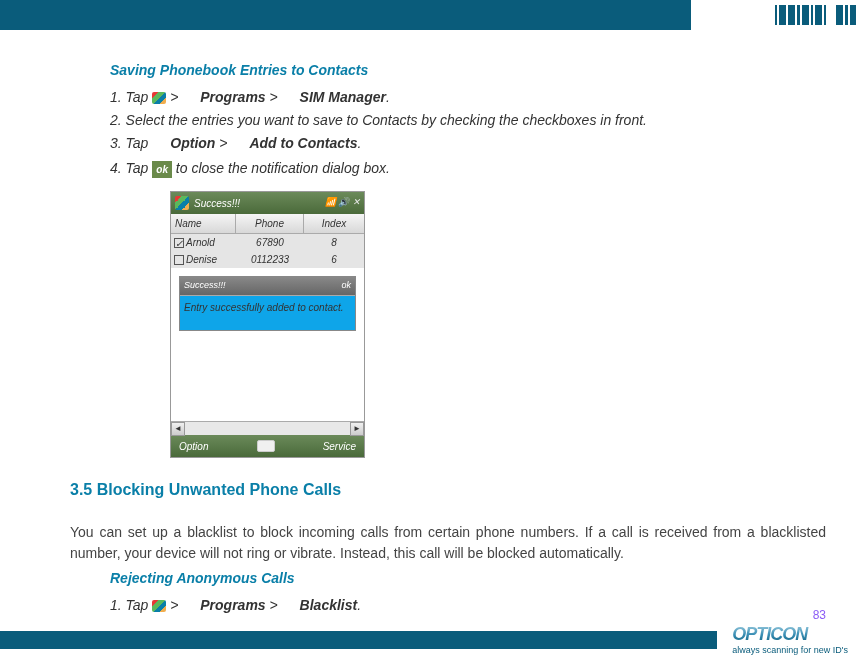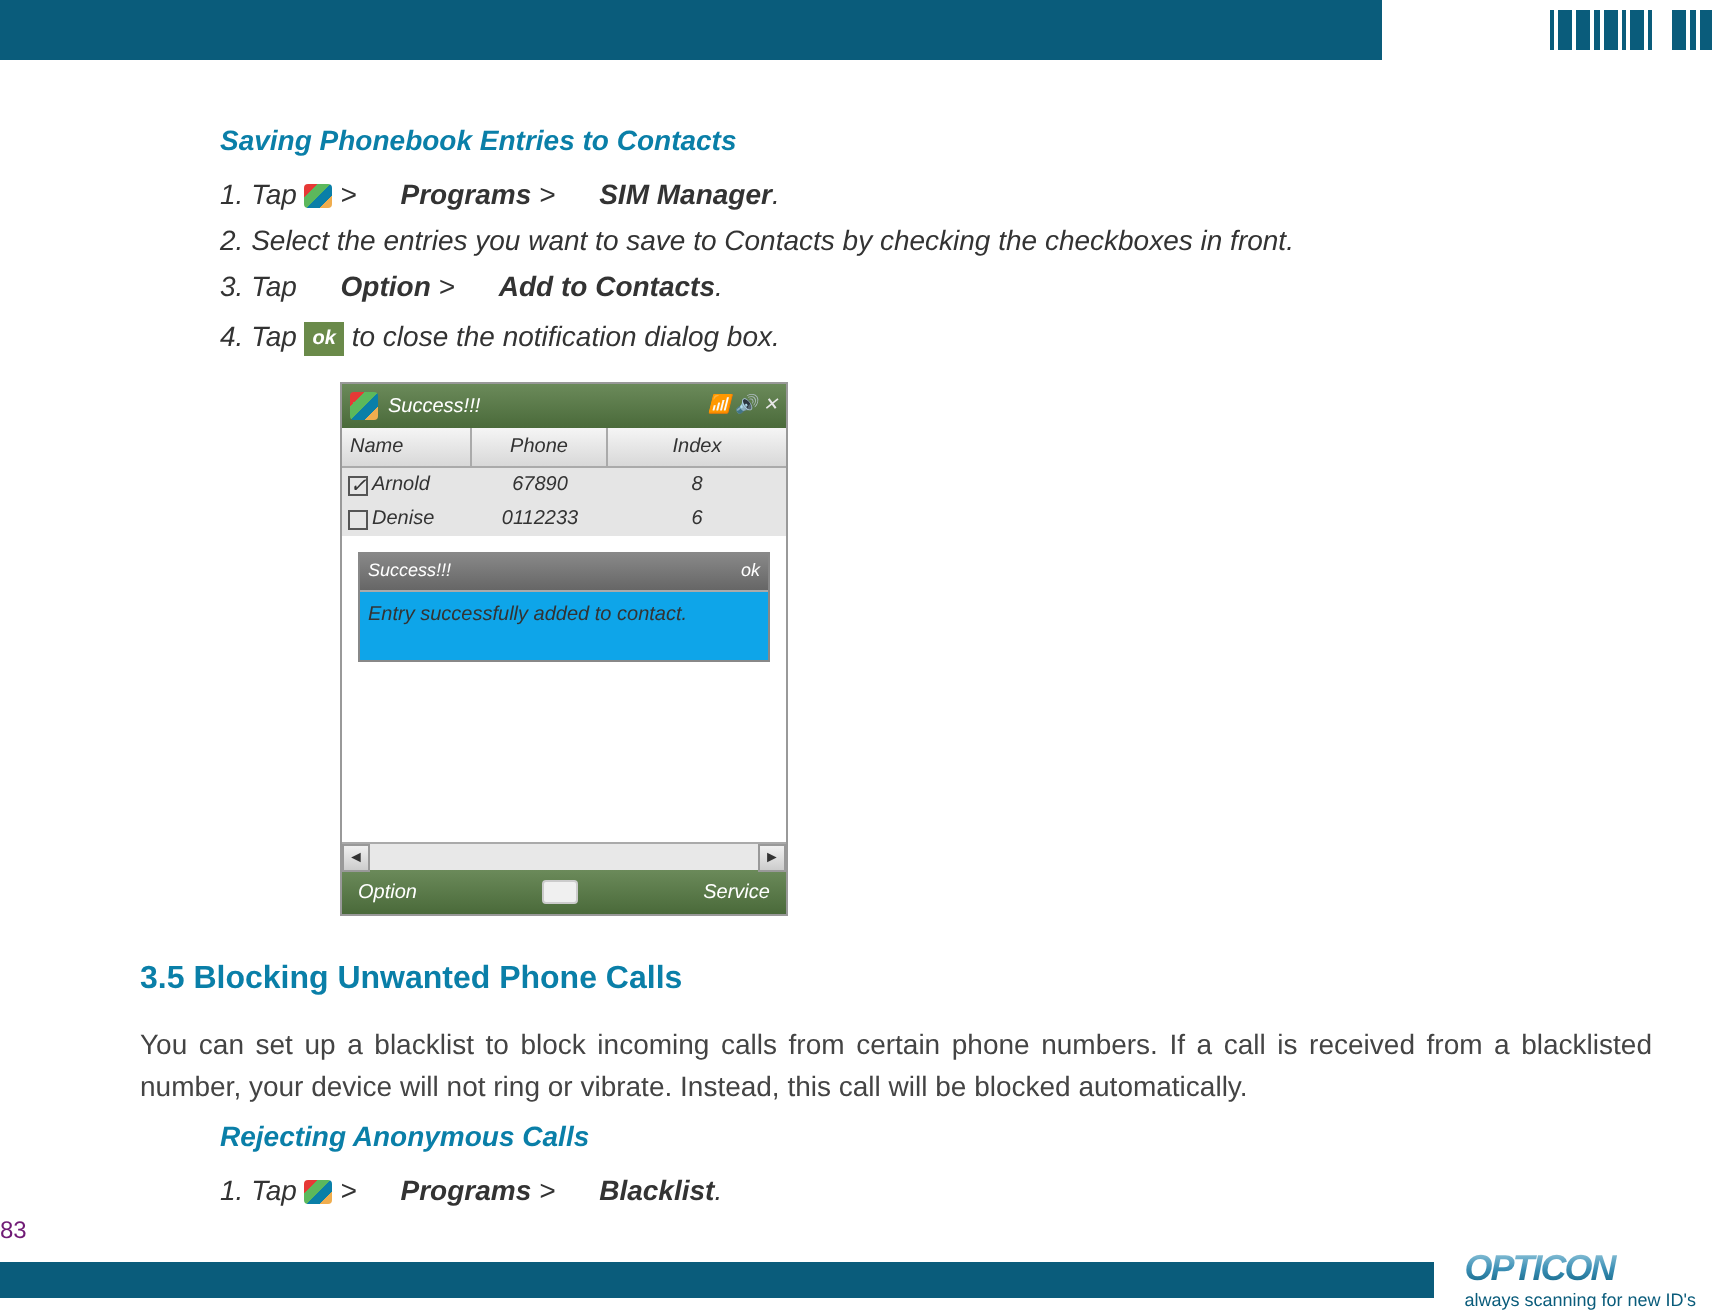--- a/index.html
+++ b/index.html
@@ -83,21 +83,21 @@
       display: inline-block;
       background: #6a8a4a;
       color: white;
       font-size: 10px;
       font-weight: bold;
       padding: 1px 4px;
       vertical-align: middle;
     }
     .screenshot-container {
       margin: 12px 0 20px 60px;
-      width: 224px;
+      width: 195px;
       border: 1px solid #999;
     }
     .ss-titlebar {
       height: 22px;
       background: linear-gradient(to bottom, #6b8a5a, #4a6a3a);
       display: flex;
       align-items: center;
       padding: 0 4px;
       gap: 5px;
     }
@@ -215,33 +215,34 @@
     .body-text {
       color: #444;
       text-align: justify;
       margin-bottom: 4px;
       font-size: 14px;
       line-height: 1.5;
     }
     .section-3-5 {
       margin-left: -40px;
       margin-top: 8px;
-      margin-bottom: 10px;
+      margin-bottom: 20px;
       font-size: 16px;
     }
     .bottom-area {
       position: absolute;
       bottom: 0;
       left: 0;
       right: 0;
     }
     .page-number {
-      padding-right: 56px;
+      text-align: right;
+      padding-right: 40px;
       font-size: 12px;
-      color: #701a75;
+      color: #8b5cf6;
       margin-bottom: 2px;
     }
     .bottom-bar {
       display: flex;
       align-items: center;
     }
     .bottom-bar-line {
       height: 18px;
       background: #0a5c7b;
       flex: 1;

